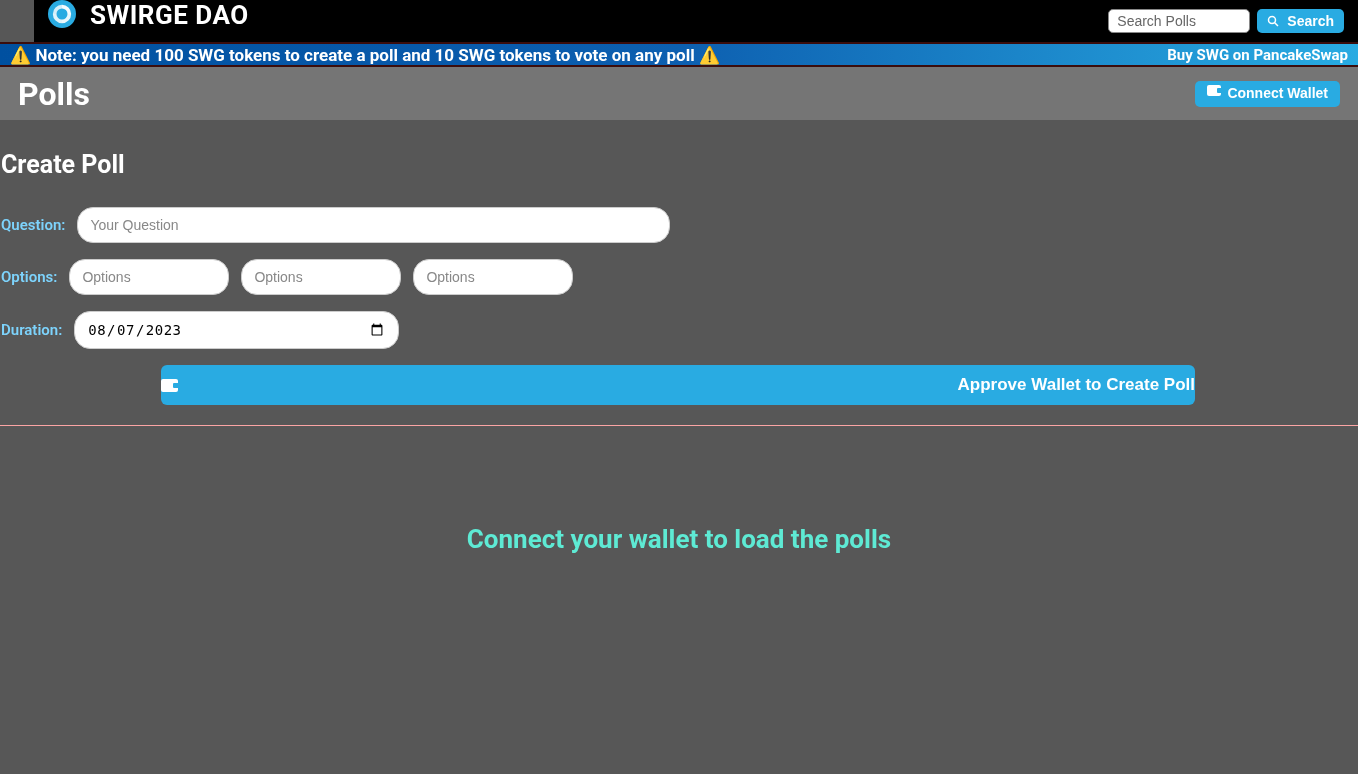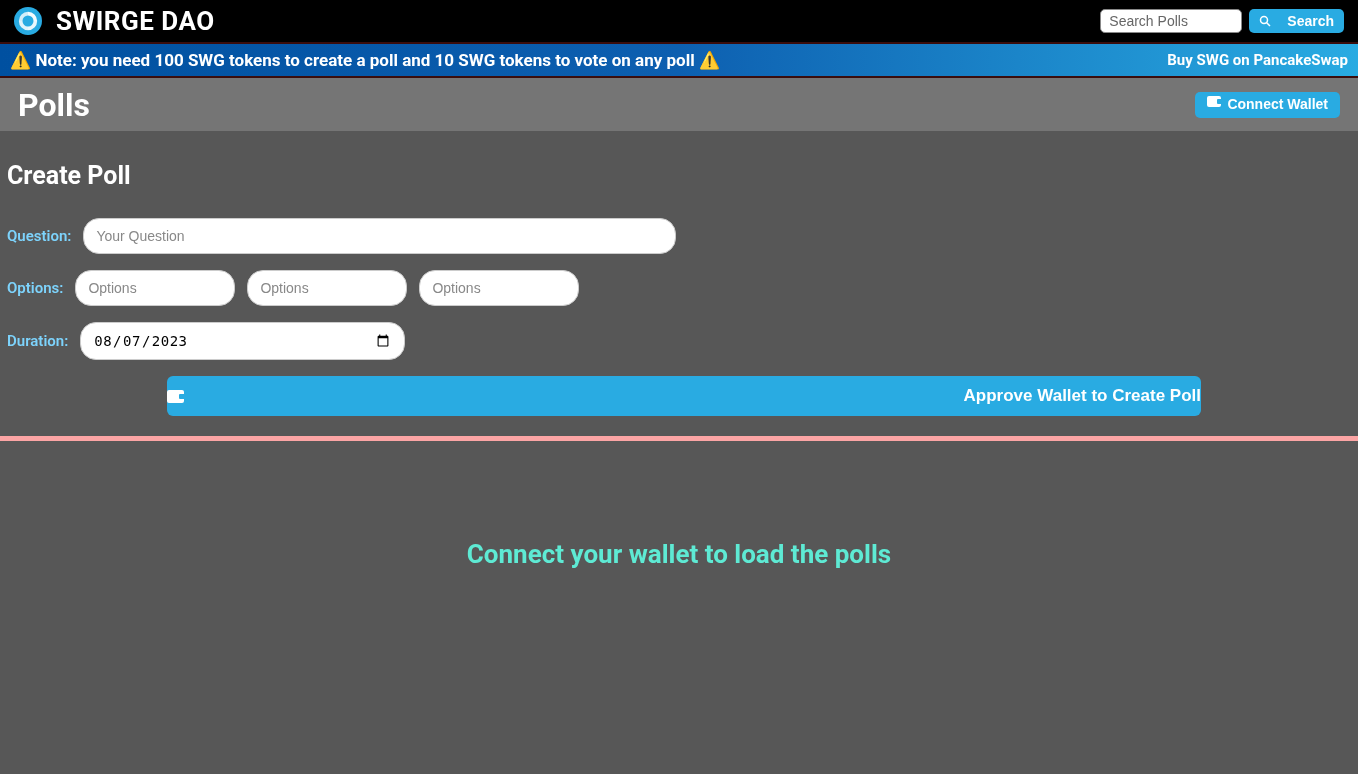--- a/index.html
+++ b/index.html
@@ -12,23 +12,23 @@
   background: #575757;
   color: #fff;
   width: 1358px;
   height: 774px;
   overflow: hidden;
 }
 .header {
   background: #000;
   height: 42px;
   display: flex;
-  align-items: center;
   padding: 0 14px;
   gap: 14px;
+  margin-left: 34px;
 }
 .logo-circle {
   width: 28px;
   height: 28px;
   background: #29abe2;
   border-radius: 50%;
   display: flex;
   align-items: center;
   justify-content: center;
 }
@@ -58,39 +58,39 @@
   width: 142px;
   height: 24px;
   color: #000;
 }
 .search-input::placeholder {
   color: #666;
 }
 .btn {
   display: inline-flex;
   align-items: center;
-  gap: 16px;
+  gap: 8px;
   border: none;
   border-radius: 5px;
   font-size: 14px;
   font-weight: 600;
   cursor: pointer;
 }
 .btn-blue {
   background: #29abe2;
   color: #fff;
   padding: 4px 10px;
   height: 24px;
 }
 .notice-bar {
   background: linear-gradient(90deg, #0050a0 0%, #0d5fb0 50%, #29abe2 100%);
   height: 25px;
   display: flex;
   align-items: center;
-  padding: 16px 10px;
+  padding: 5px 10px;
   border-top: 2px solid #3a0d0d;
   border-bottom: 2px solid #3a0d0d;
 }
 .notice-text {
   font-size: 17px;
   font-weight: 700;
   color: #fff;
 }
 .notice-right {
   margin-left: auto;
@@ -119,22 +119,22 @@
   border-radius: 5px;
   font-size: 14px;
   font-weight: 600;
   display: inline-flex;
   align-items: flex-start;
   gap: 6px;
   border: none;
   cursor: pointer;
 }
 .create-section {
-  padding: 30px 4px 20px 7px;
-  border-bottom: 5px solid #fca5a5;
+  padding: 30px 4px 20px 1px;
+  border-bottom: 1px solid #fca5a5;
 }
 .create-heading {
   font-size: 25px;
   font-weight: 700;
   margin-bottom: 28px;
 }
 .form-row {
   display: flex;
   align-items: center;
   gap: 12px;

